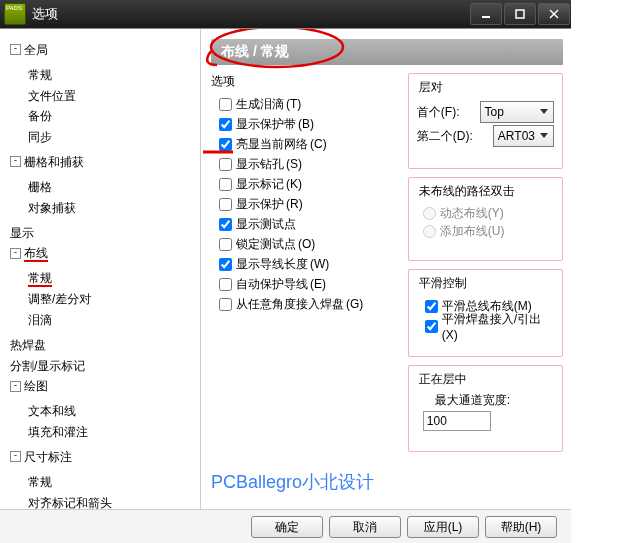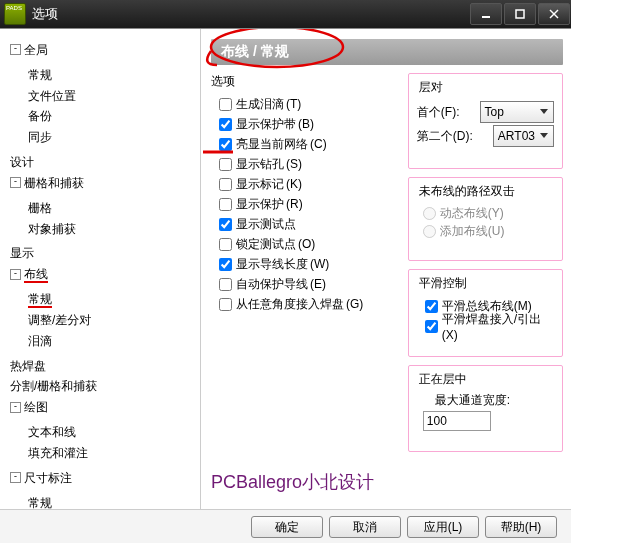--- a/index.html
+++ b/index.html
@@ -31,21 +31,21 @@
 .checkrow .accel{margin-left:2px;}
 .fieldset{border:1px solid #f9a8d4;border-radius:2px;padding:6px 8px 20px 8px;margin-bottom:8px;}
 .fieldset .legend{font-size:12px;margin:-14px 0 4px 0;background:#fff;display:inline-block;padding:0 2px;}
 .row{display:flex;align-items:center;height:24px;gap:20px;}
 .row label{white-space:nowrap;}
 .select{flex:1;height:20px;border:1px solid #7a7a7a;background:linear-gradient(#fff,#e8e8e8);padding:0 18px 0 4px;position:relative;font-size:12px;display:flex;align-items:center;}
 .select::after{content:"";position:absolute;right:5px;top:7px;border-left:4px solid transparent;border-right:4px solid transparent;border-top:5px solid #333;}
 .radio-row{display:flex;align-items:center;height:18px;color:#888;}
 .radio-row input{margin:0 4px 0 6px;}
 .text-input{width:60px;height:18px;border:1px solid #999;padding:0 3px;font-size:12px;}
-.watermark{color:#701a75;font-size:18px;font-family:sans-serif;margin-top:10px;}
+.watermark{color:#3b82f6;font-size:18px;font-family:sans-serif;margin-top:10px;}
 .button-bar{height:34px;border-top:1px solid #ccc;display:flex;align-items:center;justify-content:flex-end;gap:6px;padding-right:14px;background:#f4f4f4;}
 .dlg-btn{min-width:72px;height:22px;border:1px solid #888;border-radius:3px;background:linear-gradient(#fdfdfd,#e3e3e3);font-size:12px;cursor:default;padding:0 10px;}
 .red-underline{border-bottom:2px solid #e00000;}
 </style>
 </head>
 <body>
 
 <div class="window">
 
   <div class="titlebar">
@@ -77,37 +77,36 @@
       <div class="tree">
           <ul>
         <li><span class="toggler">-</span><span class="node-lbl">全局</span>
           <ul>
             <li><span class="node-lbl">常规</span></li>
             <li><span class="node-lbl">文件位置</span></li>
             <li><span class="node-lbl">备份</span></li>
             <li><span class="node-lbl">同步</span></li>
           </ul>
         </li>
-        <li><span class="node-lbl">设计</span></li>
         <li><span class="toggler">-</span><span class="node-lbl">栅格和捕获</span>
           <ul>
             <li><span class="node-lbl">栅格</span></li>
             <li><span class="node-lbl">对象捕获</span></li>
           </ul>
         </li>
         <li><span class="node-lbl">显示</span></li>
         <li><span class="toggler">-</span><span class="node-lbl red-underline">布线</span>
           <ul>
             <li><span class="node-lbl red-underline">常规</span></li>
             <li><span class="node-lbl">调整/差分对</span></li>
             <li><span class="node-lbl">泪滴</span></li>
           </ul>
         </li>
         <li><span class="node-lbl">热焊盘</span></li>
-        <li><span class="node-lbl">分割/栅格和捕获</span></li>
+        <li><span class="node-lbl">分割/显示标记</span></li>
         <li><span class="toggler">-</span><span class="node-lbl">绘图</span>
           <ul>
             <li><span class="node-lbl">文本和线</span></li>
             <li><span class="node-lbl">填充和灌注</span></li>
           </ul>
         </li>
         <li><span class="toggler">-</span><span class="node-lbl">尺寸标注</span>
           <ul>
             <li><span class="node-lbl">常规</span></li>
             <li><span class="node-lbl">对齐标记和箭头</span></li>

